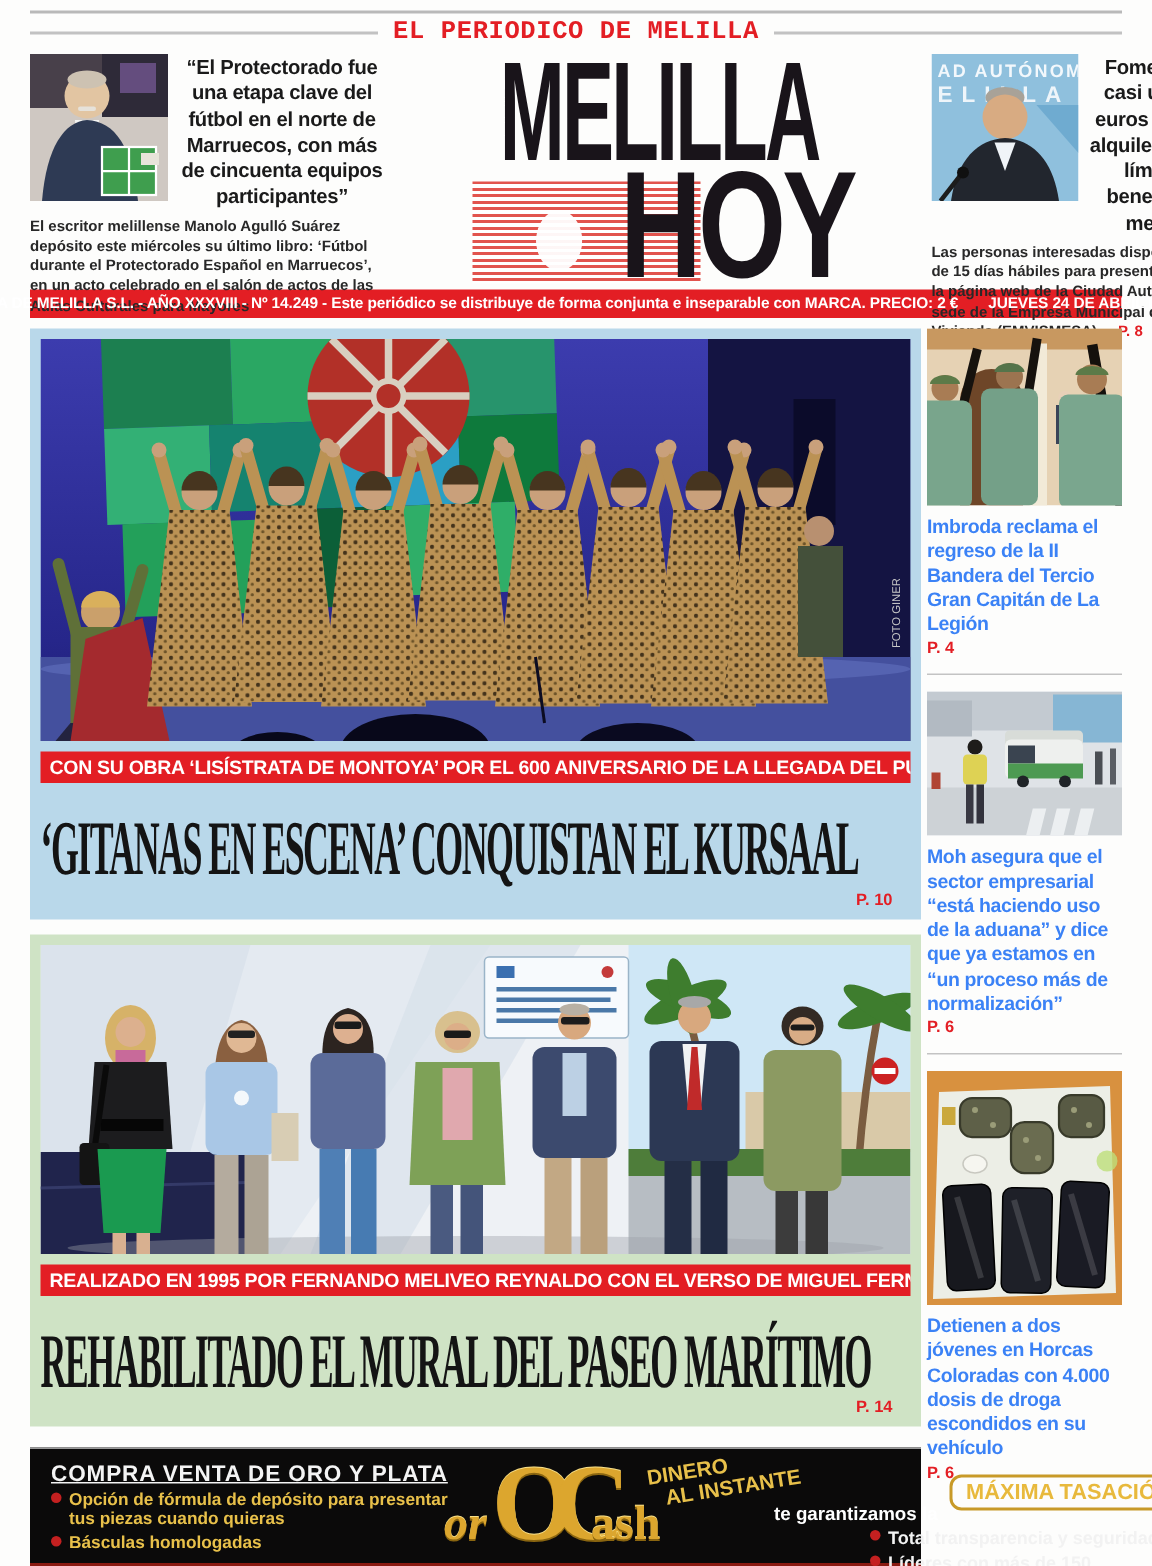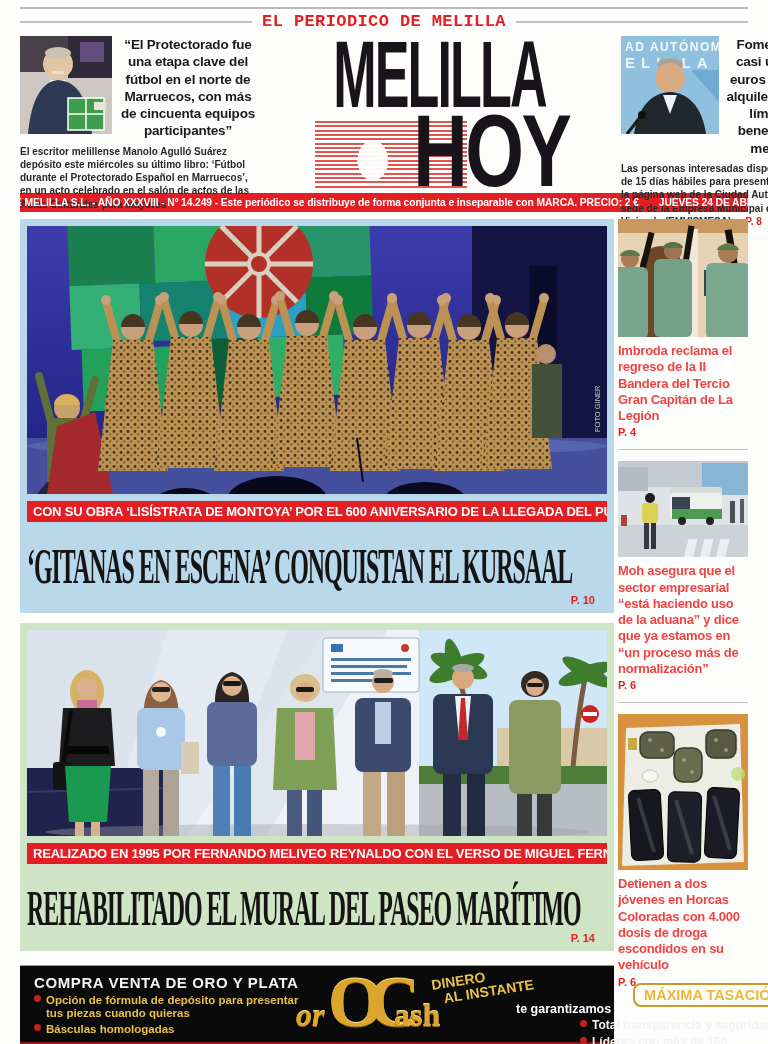--- a/index.html
+++ b/index.html
@@ -66,29 +66,29 @@
   .headline .hl {
     display:inline-block; white-space:nowrap; font-family:"Liberation Serif", serif;
     font-weight:bold; font-size:46px; letter-spacing:-2px; color:#141414;
     transform:scale(.52,1.12); transform-origin:0 50%; line-height:56px;
   }
   .pageref-line { text-align:right; font-size:11px; padding-right:12px; margin-top:0; }
 
   
   .sidebar { padding-top:0; }
   .side-photo { display:block; width:100%; }
-  .side-text { font-weight:bold; font-size:13px; line-height:1.25; letter-spacing:-.25px; color:#ef4444; margin-top:6px; }
+  .side-text { font-weight:bold; font-size:13px; line-height:1.25; letter-spacing:-.25px; color:#3b82f6; margin-top:6px; }
   .side-page { color:#e31e24; font-weight:bold; font-size:11px; margin-top:2px; }
   .side-divider { border:none; border-top:1px solid #c3c3c3; margin:11px 0; }
 
   
   .ad { margin-top:14px; background:#0b0a0a; border-top:1px solid #9a9a9a; }
   .ad-body { display:flex; padding:8px 12px 2px 14px; height:76px; position:relative; }
   .ad-left { width:268px; flex:none; }
-  .ad-title { color:#f4f4f4; font-weight:bold; font-size:15px; letter-spacing:.6px; white-space:nowrap; }
+  .ad-title { color:#f4f4f4; font-weight:bold; font-size:15px; letter-spacing:.6px; white-space:nowrap;text-decoration:underline; }
   .ad-bullet { display:flex; gap:5px; font-weight:bold; font-size:11.5px; color:#e8c04a; line-height:1.15; margin-top:3px; }
   .ad-bullet .dot { width:7px; height:7px; border-radius:50%; background:#c42020; flex:none; margin-top:1px; }
   .ad-bullet.white span.t { color:#f2f2f2; }
   .ad-slogan { color:#ececec; font-weight:bold; font-size:13.5px; letter-spacing:.8px; margin-top:22px; white-space:nowrap; }
   .ad-logo { width:158px; flex:none; position:relative; }
   .ad-logo span { position:absolute; font-family:"Liberation Serif", serif; font-weight:bold; color:#dcA62e;
     color:#dca62e; text-shadow:0 1px 0 #8a6510, 0 -1px 0 #f8e08a; }
   .ad-logo .or  { left:-6px; bottom:6px; font-size:32px; font-style:italic; }
   .ad-logo .oc  { left:26px; bottom:-4px; font-size:72px; letter-spacing:-.22em;text-align:right; }
   .ad-logo .ash { left:92px; bottom:6px; font-size:32px; }

